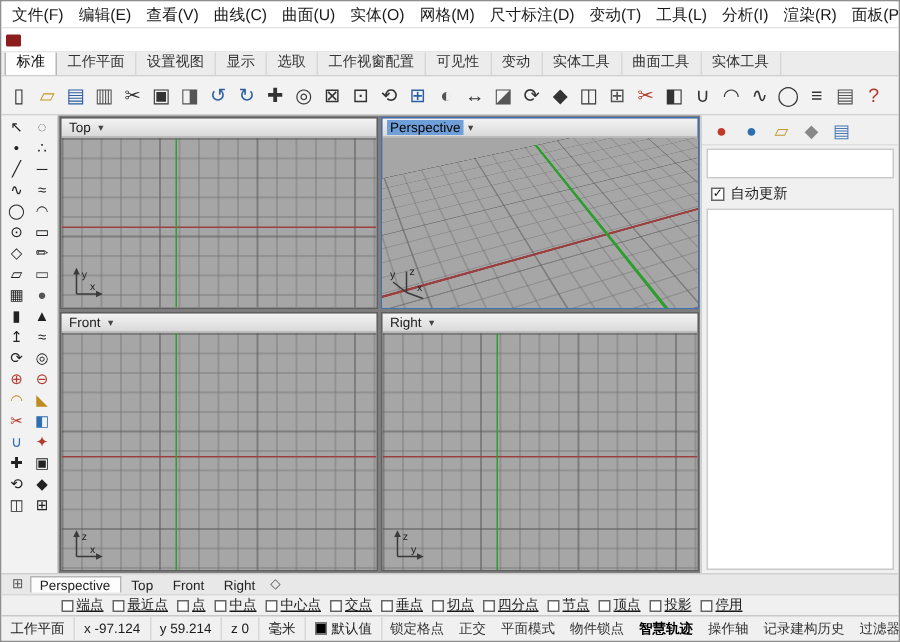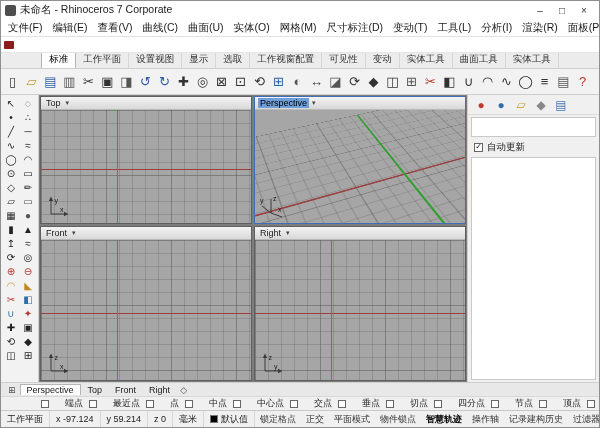--- a/index.html
+++ b/index.html
@@ -16,21 +16,21 @@
   .win-btn{width:22px;text-align:center;font-size:10px;color:#333;}
   .menubar{height:18px;background:#fff;border-bottom:1px solid #e2e2e2;display:flex;align-items:center;padding:0 2px;flex:0 0 auto;overflow:hidden;}
   .menu-item{padding:0 5px;font-size:10.5px;white-space:nowrap;}
 
   
   .cmd-history{height:16px;background:#fff;border-bottom:1px solid #e6e6e6;display:flex;align-items:center;padding:0 3px;flex:0 0 auto;}
   .cmd-flag{width:10px;height:8px;background:#8c1d1d;border-radius:1px;}
   .cmd-prompt{height:16px;background:#fff;border-bottom:1px solid #cfcfcf;display:flex;align-items:center;padding:0 4px;font-size:10.5px;flex:0 0 auto;}
 
   
-  .tabbar{height:16px;background:#ececec;border-bottom:1px solid #cfcfcf;display:flex;align-items:flex-end;padding:0 2px;flex:0 0 auto;overflow:hidden;justify-content:center;}
+  .tabbar{height:16px;background:#ececec;border-bottom:1px solid #cfcfcf;display:flex;align-items:flex-end;padding:0 2px;flex:0 0 auto;overflow:hidden;}
   .rtab{font-size:9.5px;padding:1px 7px 2px;border-right:1px solid #d7d7d7;color:#333;white-space:nowrap;}
   .rtab.active{background:#fdfdfd;border:1px solid #b5b5b5;border-bottom:none;color:#000;}
   .toolbar{height:26px;background:#f2f2f2;border-bottom:1px solid #cfcfcf;display:flex;align-items:center;padding:0 2px;flex:0 0 auto;overflow:hidden;}
   .tool-btn{width:19px;height:22px;display:flex;align-items:center;justify-content:center;font-size:13px;flex:0 0 auto;}
 
   
   .main{flex:1;display:flex;min-height:0;}
   .sidebar{width:38px;background:#f2f2f2;border-right:1px solid #cfcfcf;display:grid;
     grid-template-columns:repeat(2,17px);align-content:start;justify-content:center;padding-top:1px;overflow:hidden;}
   .side-btn{width:17px;height:14px;display:flex;align-items:center;justify-content:center;font-size:10px;}
@@ -77,45 +77,36 @@
   .cb .tick{font-size:8px;line-height:1;color:#111;}
 
   
   .vptabs{height:14px;background:#e8e8e8;border-top:1px solid #cfcfcf;display:flex;align-items:center;
     padding:0 4px;gap:1px;font-size:9px;flex:0 0 auto;overflow:hidden;}
   .vpt{padding:0 6px;color:#222;white-space:nowrap;}
   .vpt.active{background:#fdfdfd;border:1px solid #b5b5b5;border-bottom:none;}
   .vpt-icon,.vpt-plus{font-size:9px;color:#555;padding:0 3px;}
   .osnap-bar{height:14px;background:#f0f0f0;border-top:1px solid #d8d8d8;display:flex;align-items:center;
     padding:0 4px 0 40px;gap:6px;font-size:9px;flex:0 0 auto;overflow:hidden;}
-  .osnap-item{display:inline-flex;align-items:center;gap:16px;white-space:nowrap;}
+  .osnap-item{display:inline-flex;align-items:center;gap:2px;white-space:nowrap;text-decoration:underline;}
   .osnap-item .cb{width:8px;height:8px;}
   .statusbar{height:17px;background:#f0f0f0;border-top:1px solid #c8c8c8;display:flex;align-items:center;
     font-size:9px;flex:0 0 auto;overflow:hidden;}
   .sb-cell{padding:0 6px;border-right:1px solid #d8d8d8;display:inline-flex;align-items:center;gap:3px;
     height:100%;white-space:nowrap;}
   .swatch{width:8px;height:8px;background:var(--layer-color,#000);border:1px solid #777;}
   .sb-toggles{margin-left:auto;display:flex;align-items:center;padding-right:3px;}
   .sb-toggle{padding:0 5px;color:#333;white-space:nowrap;}
   .sb-toggle.active{color:#000;font-weight:bold;}
 </style>
 </head>
 <body>
 
 <div class="window">
 
-  <div class="titlebar">
-    <span class="app-icon"></span>
-    <span class="title-text">未命名 - Rhinoceros 7 Corporate</span>
-    <span class="win-controls">
-      <span class="win-btn">–</span>
-      <span class="win-btn">□</span>
-      <span class="win-btn">×</span>
-    </span>
-  </div>
 
   <div class="menubar">
       <span class="menu-item">文件(F)</span>
       <span class="menu-item">编辑(E)</span>
       <span class="menu-item">查看(V)</span>
       <span class="menu-item">曲线(C)</span>
       <span class="menu-item">曲面(U)</span>
       <span class="menu-item">实体(O)</span>
       <span class="menu-item">网格(M)</span>
       <span class="menu-item">尺寸标注(D)</span>

